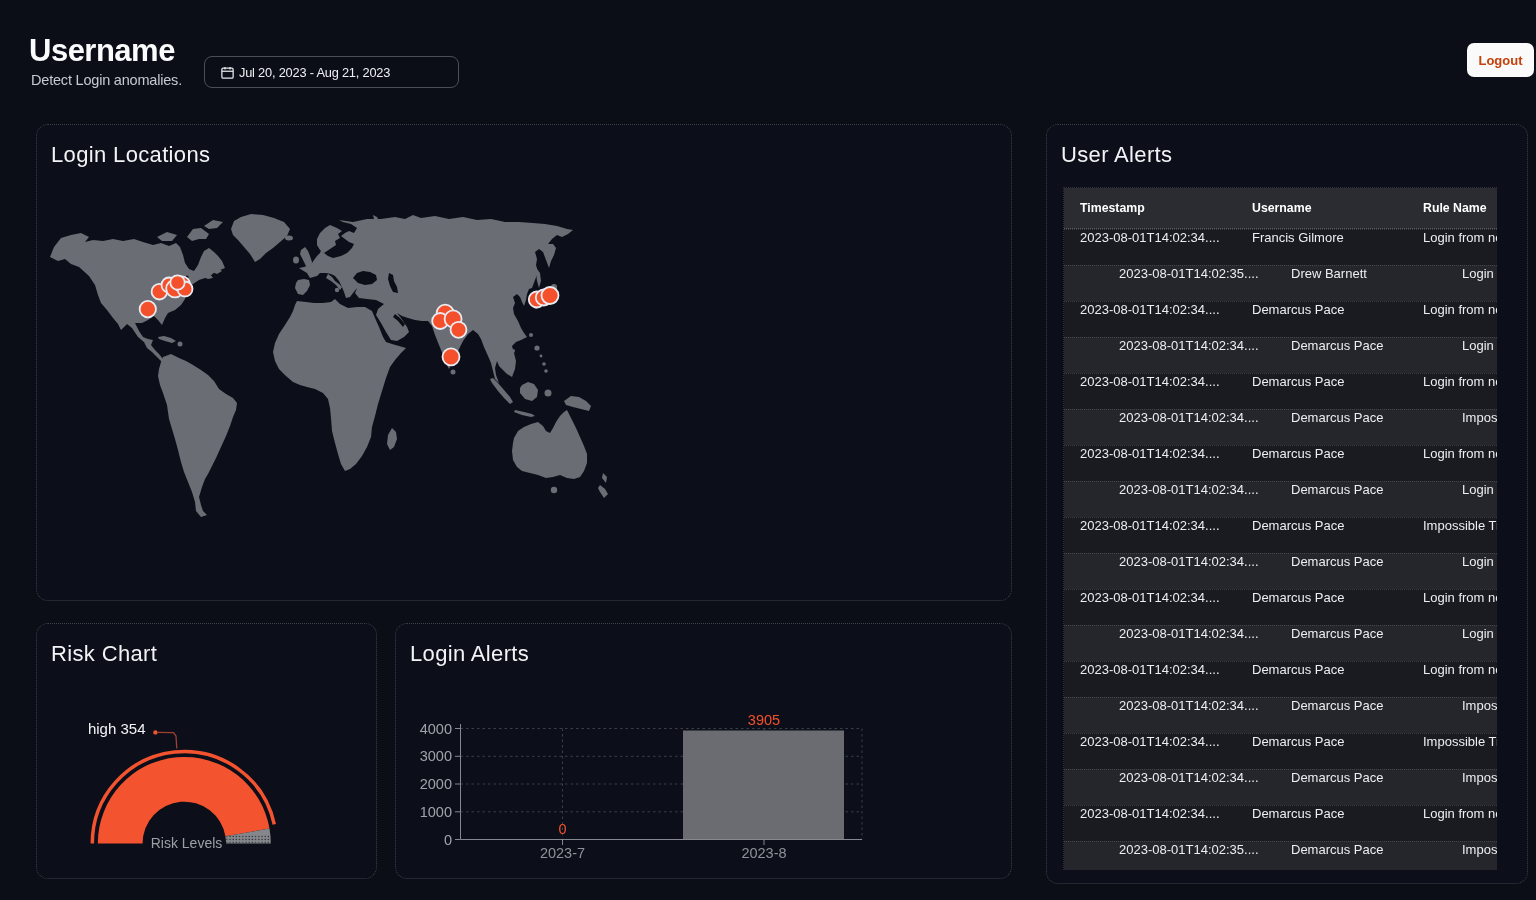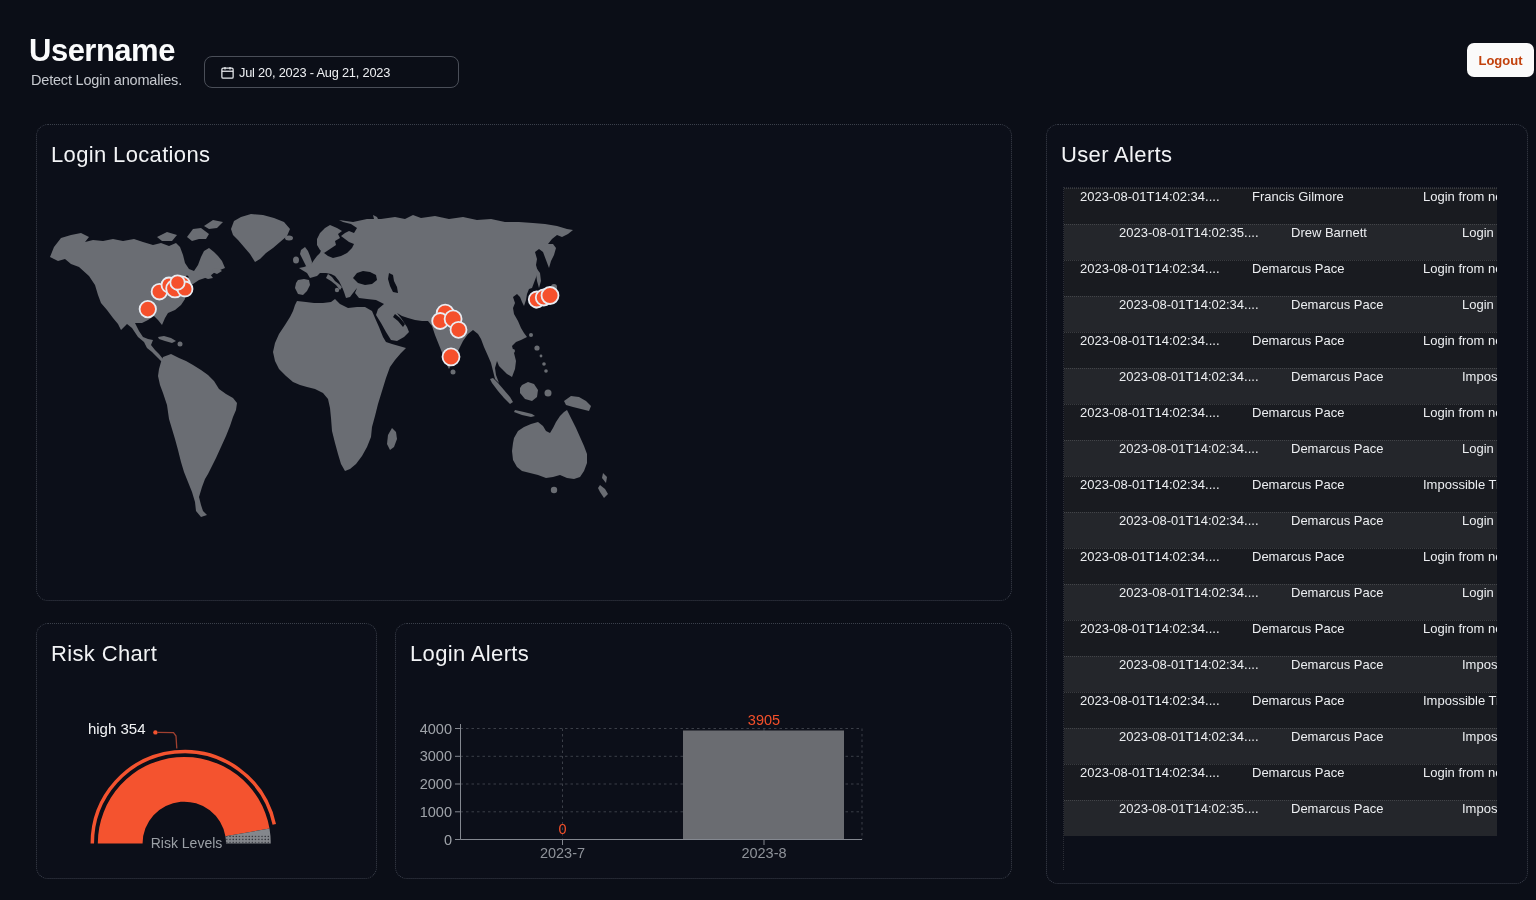--- a/index.html
+++ b/index.html
@@ -144,20 +144,25 @@
       <text x="166.5" y="233.5" text-anchor="middle" font-size="14.5" fill="#8e9299">2023-7</text>
       <text x="368" y="233.5" text-anchor="middle" font-size="14.5" fill="#8e9299">2023-8</text>
       <text x="368" y="101" text-anchor="middle" font-size="14.5" fill="#f4502a">3905</text>
       <text x="166.5" y="210" text-anchor="middle" font-size="14.5" fill="#f4502a">0</text>
     </svg>
 </div>
 
 <div class="card" style="left:1046px;top:124px;width:482px;height:760px;">
   <div class="ctitle">User Alerts</div>
   <div class="tablewrap">
+      <div class="thead">
+        <div class="c1">Timestamp</div>
+        <div class="c2">Username</div>
+        <div class="c3">Rule Name</div>
+      </div>
       <div class="tr odd">
         <div class="c1">2023-08-01T14:02:34....</div>
         <div class="c2">Francis Gilmore</div>
         <div class="c3">Login from new device</div>
       </div>
       <div class="tr even">
         <div class="c1">2023-08-01T14:02:35....</div>
         <div class="c2">Drew Barnett</div>
         <div class="c3">Login from new device</div>
       </div>

